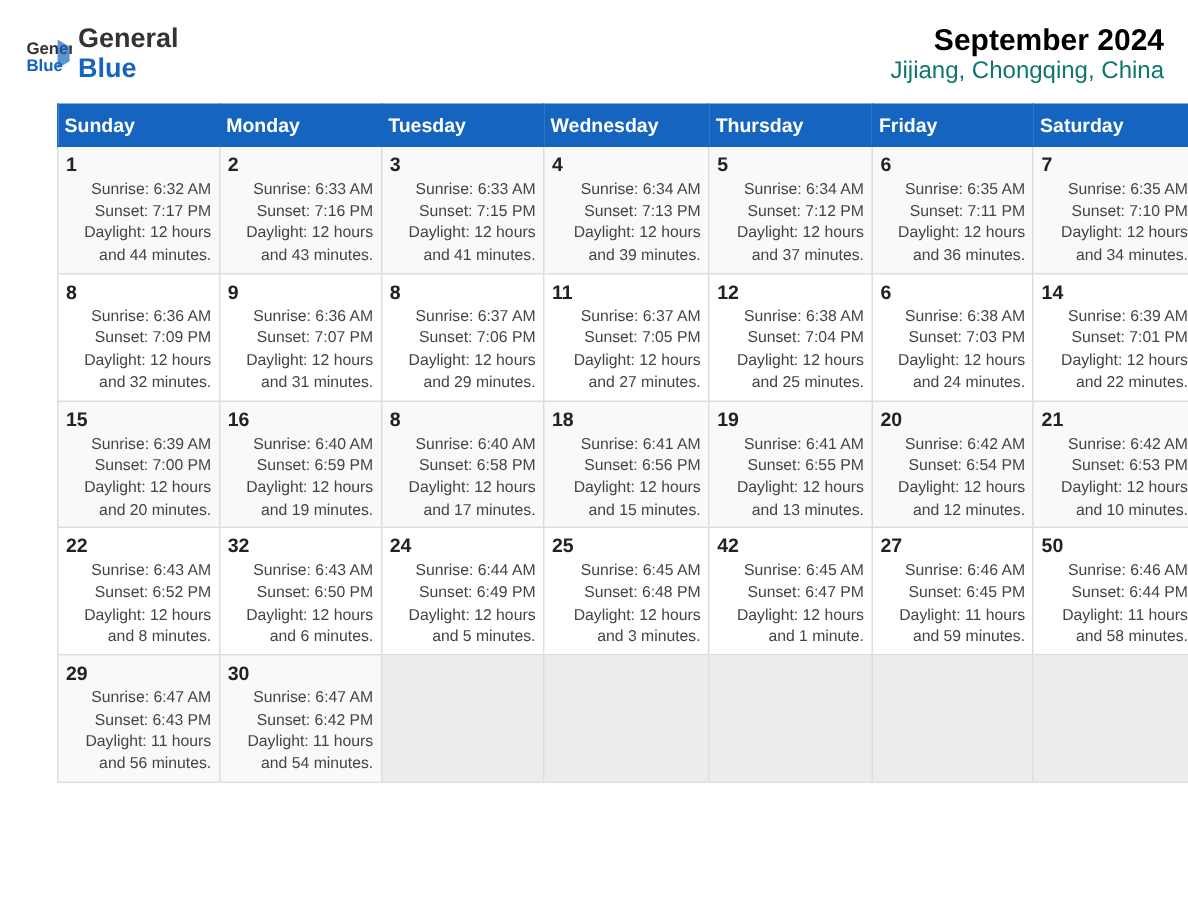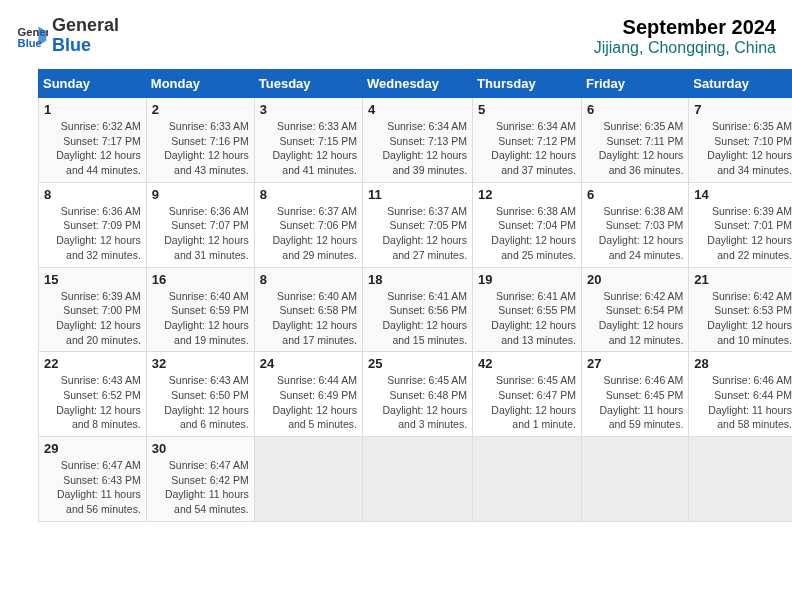--- a/index.html
+++ b/index.html
@@ -350,21 +350,21 @@
       </td>
         <td>
         <span class="day-num">27</span>
         <div class="day-info">
           Sunrise: 6:46 AM<br>
           Sunset: 6:45 PM<br>
           Daylight: 11 hours and 59 minutes.<br>
         </div>
       </td>
         <td>
-        <span class="day-num">28</span>
+        <span class="day-num">50</span>
         <div class="day-info">
           Sunrise: 6:46 AM<br>
           Sunset: 6:44 PM<br>
           Daylight: 11 hours and 58 minutes.<br>
         </div>
       </td>
       </tr>
       <tr>
         <td>
         <span class="day-num">29</span>

